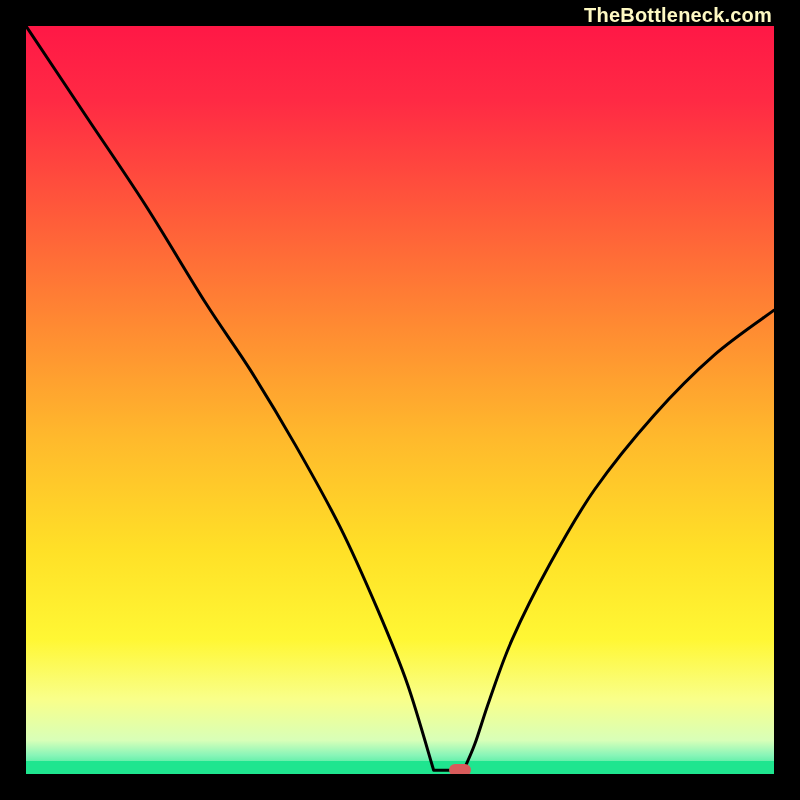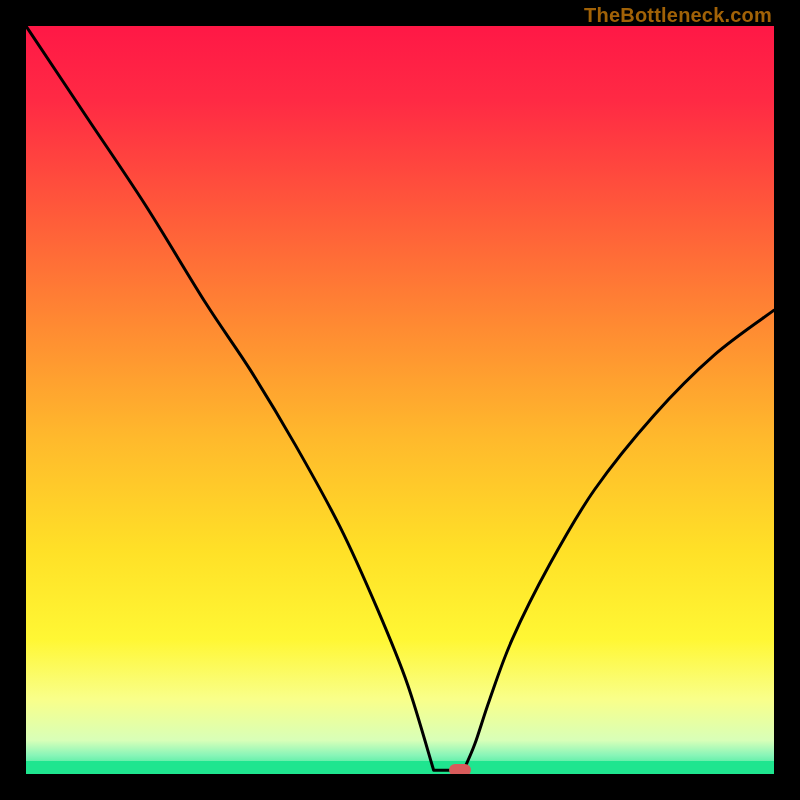--- a/index.html
+++ b/index.html
@@ -43,21 +43,21 @@
     bottom: 0;
     width: 100%;
   }
   .watermark {
     position: absolute;
     top: 4px;
     right: 28px;
     font-family: Arial, Helvetica, sans-serif;
     font-size: 20px;
     font-weight: bold;
-    color: #a16207;
+    color: #fef9c3;
     letter-spacing: 0.2px;
   }
   .marker {
     position: absolute;
     width: 22px;
     height: 12px;
     border-radius: 6px;
     transform: translate(-50%, -50%);
   }
 </style>

